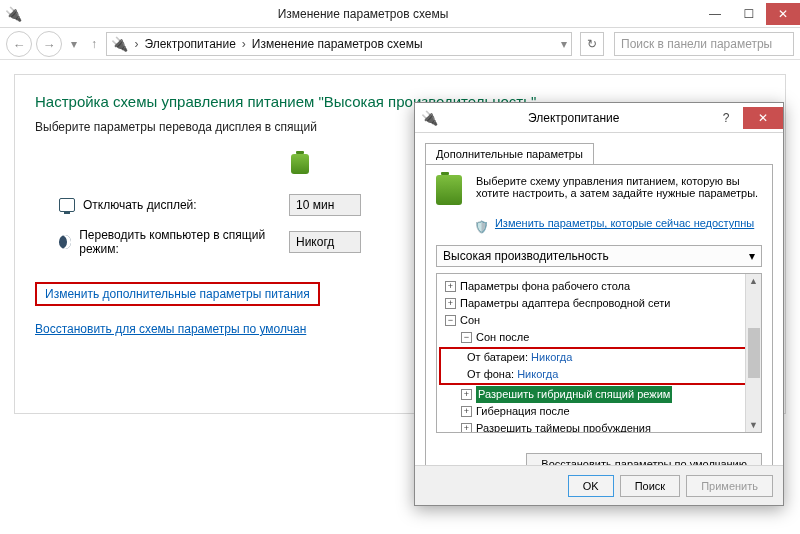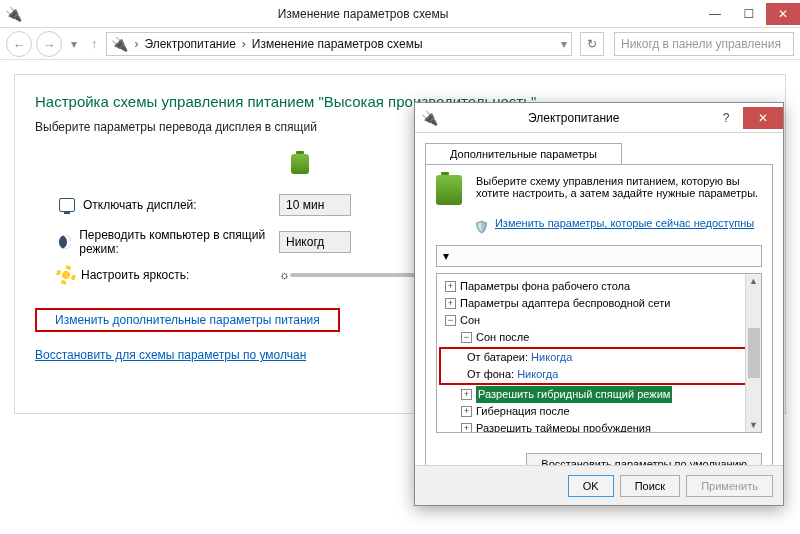--- a/index.html
+++ b/index.html
@@ -17,45 +17,45 @@
 .addr .sep{ color:#555;}
 .addr .crumb{ color:#111;}
 .addr .dd{ margin-left:auto; color:#888;}
 .refresh{ width:24px; height:24px; border:1px solid #c8c8c8; display:flex; align-items:center; justify-content:center; color:#666; margin-left:4px;}
 .search{ width:180px; height:24px; border:1px solid #c8c8c8; margin-left:6px; padding:0 6px; color:#999; font-size:12px; display:flex; align-items:center;}
 .content{ display:flex;}
 .content-wrap{ margin:14px 14px 0 14px; border:1px solid #d9d9d9; width:772px; height:340px; background:#fff;}
 .inner{ padding:18px 20px 12px 20px; position:relative;}
 .h1{ color:#006f46; font-size:15px; margin-bottom:10px;}
 .sub{ color:#222; margin-bottom:16px;}
-.row{ display:flex; align-items:center; margin-bottom:12px; }
+.row{ display:flex; align-items:center; margin-bottom:12px; gap:10px;}
 .row .lbl-wrap{ width:220px; display:flex; align-items:center; gap:8px;}
 .val-box{ width:72px; height:22px; border:1px solid #adadad; background:#efefef; display:flex; align-items:center; padding:0 6px;}
 .slider{ width:160px; height:4px; background:#bfbfbf; border-radius:2px; position:relative;}
 .slider::after{ content:""; position:absolute; right:-10px; top:-4px; width:12px; height:12px; background:#fff; border:1px solid #888; border-radius:2px;}
 .links{ margin-top:26px;}
 .link{ color:#005fb8; text-decoration:underline; cursor:pointer; margin-bottom:8px; display:inline-block;}
-.link.red-border{ border:2px solid #c80000; padding:3px 18px; text-decoration:none;}
+.link.red-border{ border:2px solid #c80000; padding:3px 8px; text-decoration:none;}
 .monitor-icon{ width:16px; height:14px; border:1px solid #356; border-radius:2px; display:inline-block; position:relative;}
 .monitor-icon::after{ content:""; position:absolute; bottom:-3px; left:4px; width:6px; height:2px; background:#356;}
 .moon-icon{ width:14px; height:14px; border-radius:50%; background:#334d66; display:inline-block; box-shadow:inset -4px 0 0 #fff;}
 .sun-icon{ width:14px; height:14px; display:inline-block; background:radial-gradient(circle,#ffcc33 40%,transparent 42%); position:relative;}
 .sun-icon::before{content:""; position:absolute; inset:-3px; background:conic-gradient(#ffcc33 0 10%,transparent 10% 25%,#ffcc33 25% 35%,transparent 35% 50%,#ffcc33 50% 60%,transparent 60% 75%,#ffcc33 75% 85%,transparent 85%); border-radius:50%; -webkit-mask:radial-gradient(circle,transparent 40%,#000 42%);}
 .plug-icon{font-size:14px;}
 .batt-side-icon{ width:18px; height:20px; display:inline-block; background:linear-gradient(#7fbf3f,#4a8a1a); border-radius:3px; position:relative;}
 .batt-side-icon::before{ content:""; position:absolute; top:-3px; left:5px; width:8px; height:3px; background:#4a8a1a; border-radius:1px;}
 
 .dialog{ position:absolute; left:414px; top:102px; width:370px; height:404px; background:#fff; border:1px solid #8a8a8a; box-shadow:0 4px 16px rgba(0,0,0,0.35); z-index:20;}
 .dialog .dtitle{ height:30px; background:#fff; border-bottom:1px solid #d5d5d5; display:flex; align-items:center; position:relative; padding:0 0 0 6px;}
 .dtitle .t{ flex:1; text-align:center; font-size:12px;}
 .dtitle .help{ width:34px; height:22px; display:flex; align-items:center; justify-content:center; color:#444;}
 .dtitle .close{ width:40px; height:22px; background:#c94f4f; color:#fff; display:flex; align-items:center; justify-content:center; font-size:12px;}
 .dbody{ padding:8px 10px 10px 10px;}
 .tabheader{ height:24px; border-bottom:1px solid #adadad; display:flex; align-items:flex-end;}
-.tab{ border:1px solid #adadad; border-bottom:none; padding:4px 24px; background:#fff; font-size:11px;}
+.tab{ border:1px solid #adadad; border-bottom:none; padding:4px 10px; background:#fff; font-size:11px;}
 .tabcontent{ border:1px solid #adadad; border-top:none; padding:10px;}
 .desc{ display:flex; gap:10px; margin-bottom:8px;}
 .big-batt{ width:30px; height:34px; flex:none;}
 .shield-link{ display:flex; align-items:center; gap:6px; margin:2px 0 8px 38px;}
 .combo{ height:22px; border:1px solid #adadad; width:100%; display:flex; align-items:center; padding:0 6px; justify-content:space-between; background:#fcfcfc; margin-bottom:6px;}
 .tree-box{ border:1px solid #adadad; height:160px; overflow:hidden; background:#fff; position:relative; font-size:11px;}
 .tree{ padding:4px 2px; line-height:17px;}
 .tree .node{ white-space:nowrap; display:flex; align-items:center;}
 .tree .ind1{ padding-left:6px;} .tree .ind2{ padding-left:22px;} .tree .ind3{ padding-left:20px;}
 .tree .pm{ width:11px; height:11px; border:1px solid #888; display:inline-flex; align-items:center; justify-content:center; font-size:9px; line-height:9px; margin-right:4px; color:#444; background:#fff;}
@@ -93,21 +93,21 @@
   <div class="nav-small">↑</div>
   <div class="addr">
     <span class="plug-icon">🔌</span>
     <span class="sep">›</span>
     <span class="crumb">Электропитание</span>
     <span class="sep">›</span>
     <span class="crumb">Изменение параметров схемы</span>
     <span class="dd">▾</span>
   </div>
   <div class="refresh">↻</div>
-  <div class="search">Никогд в панели управления</div>
+  <div class="search">Поиск в панели параметры</div>
 </div>
 
 <div class="content">
 <div class="content-wrap">
   <div class="inner">
     <div class="h1">Настройка схемы управления питанием "Высокая производительность"</div>
     <div class="sub">Выберите параметры перевода дисплея в спящий</div>
     <div style="margin-left:24px; margin-top:20px;">
       <div style="height:26px; margin-bottom:14px;">
         <span class="batt-side-icon" style="position:relative; left:232px;"></span>
@@ -119,28 +119,20 @@
         </div>
         <div class="val-box">10 мин</div>
       </div>
       <div class="row">
         <div class="lbl-wrap">
           <span class="moon-icon"></span>
           <span>Переводить компьютер в спящий режим:</span>
         </div>
         <div class="val-box">Никогд</div>
       </div>
-      <div class="row">
-        <div class="lbl-wrap">
-          <span class="sun-icon"></span>
-          <span>Настроить яркость:</span>
-        </div>
-        <span>☼</span>
-        <div class="slider"></div>
-      </div>
     </div>
     <div class="links">
       <div><a class="link red-border">Изменить дополнительные параметры питания</a></div>
       <div style="margin-top:8px;"><a class="link">Восстановить для схемы параметры по умолчан</a></div>
     </div>
   </div>
 </div>
 </div>
 
 <div class="dialog">
@@ -159,20 +151,21 @@
         <div class="big-batt">
           <span class="batt-side-icon" style="width:26px;height:30px;"></span>
         </div>
         <div style="font-size:11px;">Выберите схему управления питанием, которую вы хотите настроить, а затем задайте нужные параметры.</div>
       </div>
       <div class="shield-link">
         <span style="font-size:12px;">🛡️</span>
         <a class="link" style="font-size:11px;">Изменить параметры, которые сейчас недоступны</a>
       </div>
       <div class="combo">
+        <span>Высокая производительность</span>
         <span>▾</span>
       </div>
       <div class="tree-box">
         <div class="tree">
           <div class="node ind1">
               <span class="pm">+</span>
               <span>Параметры фона рабочего стола</span>
             </div>
           <div class="node ind1">
               <span class="pm">+</span>

